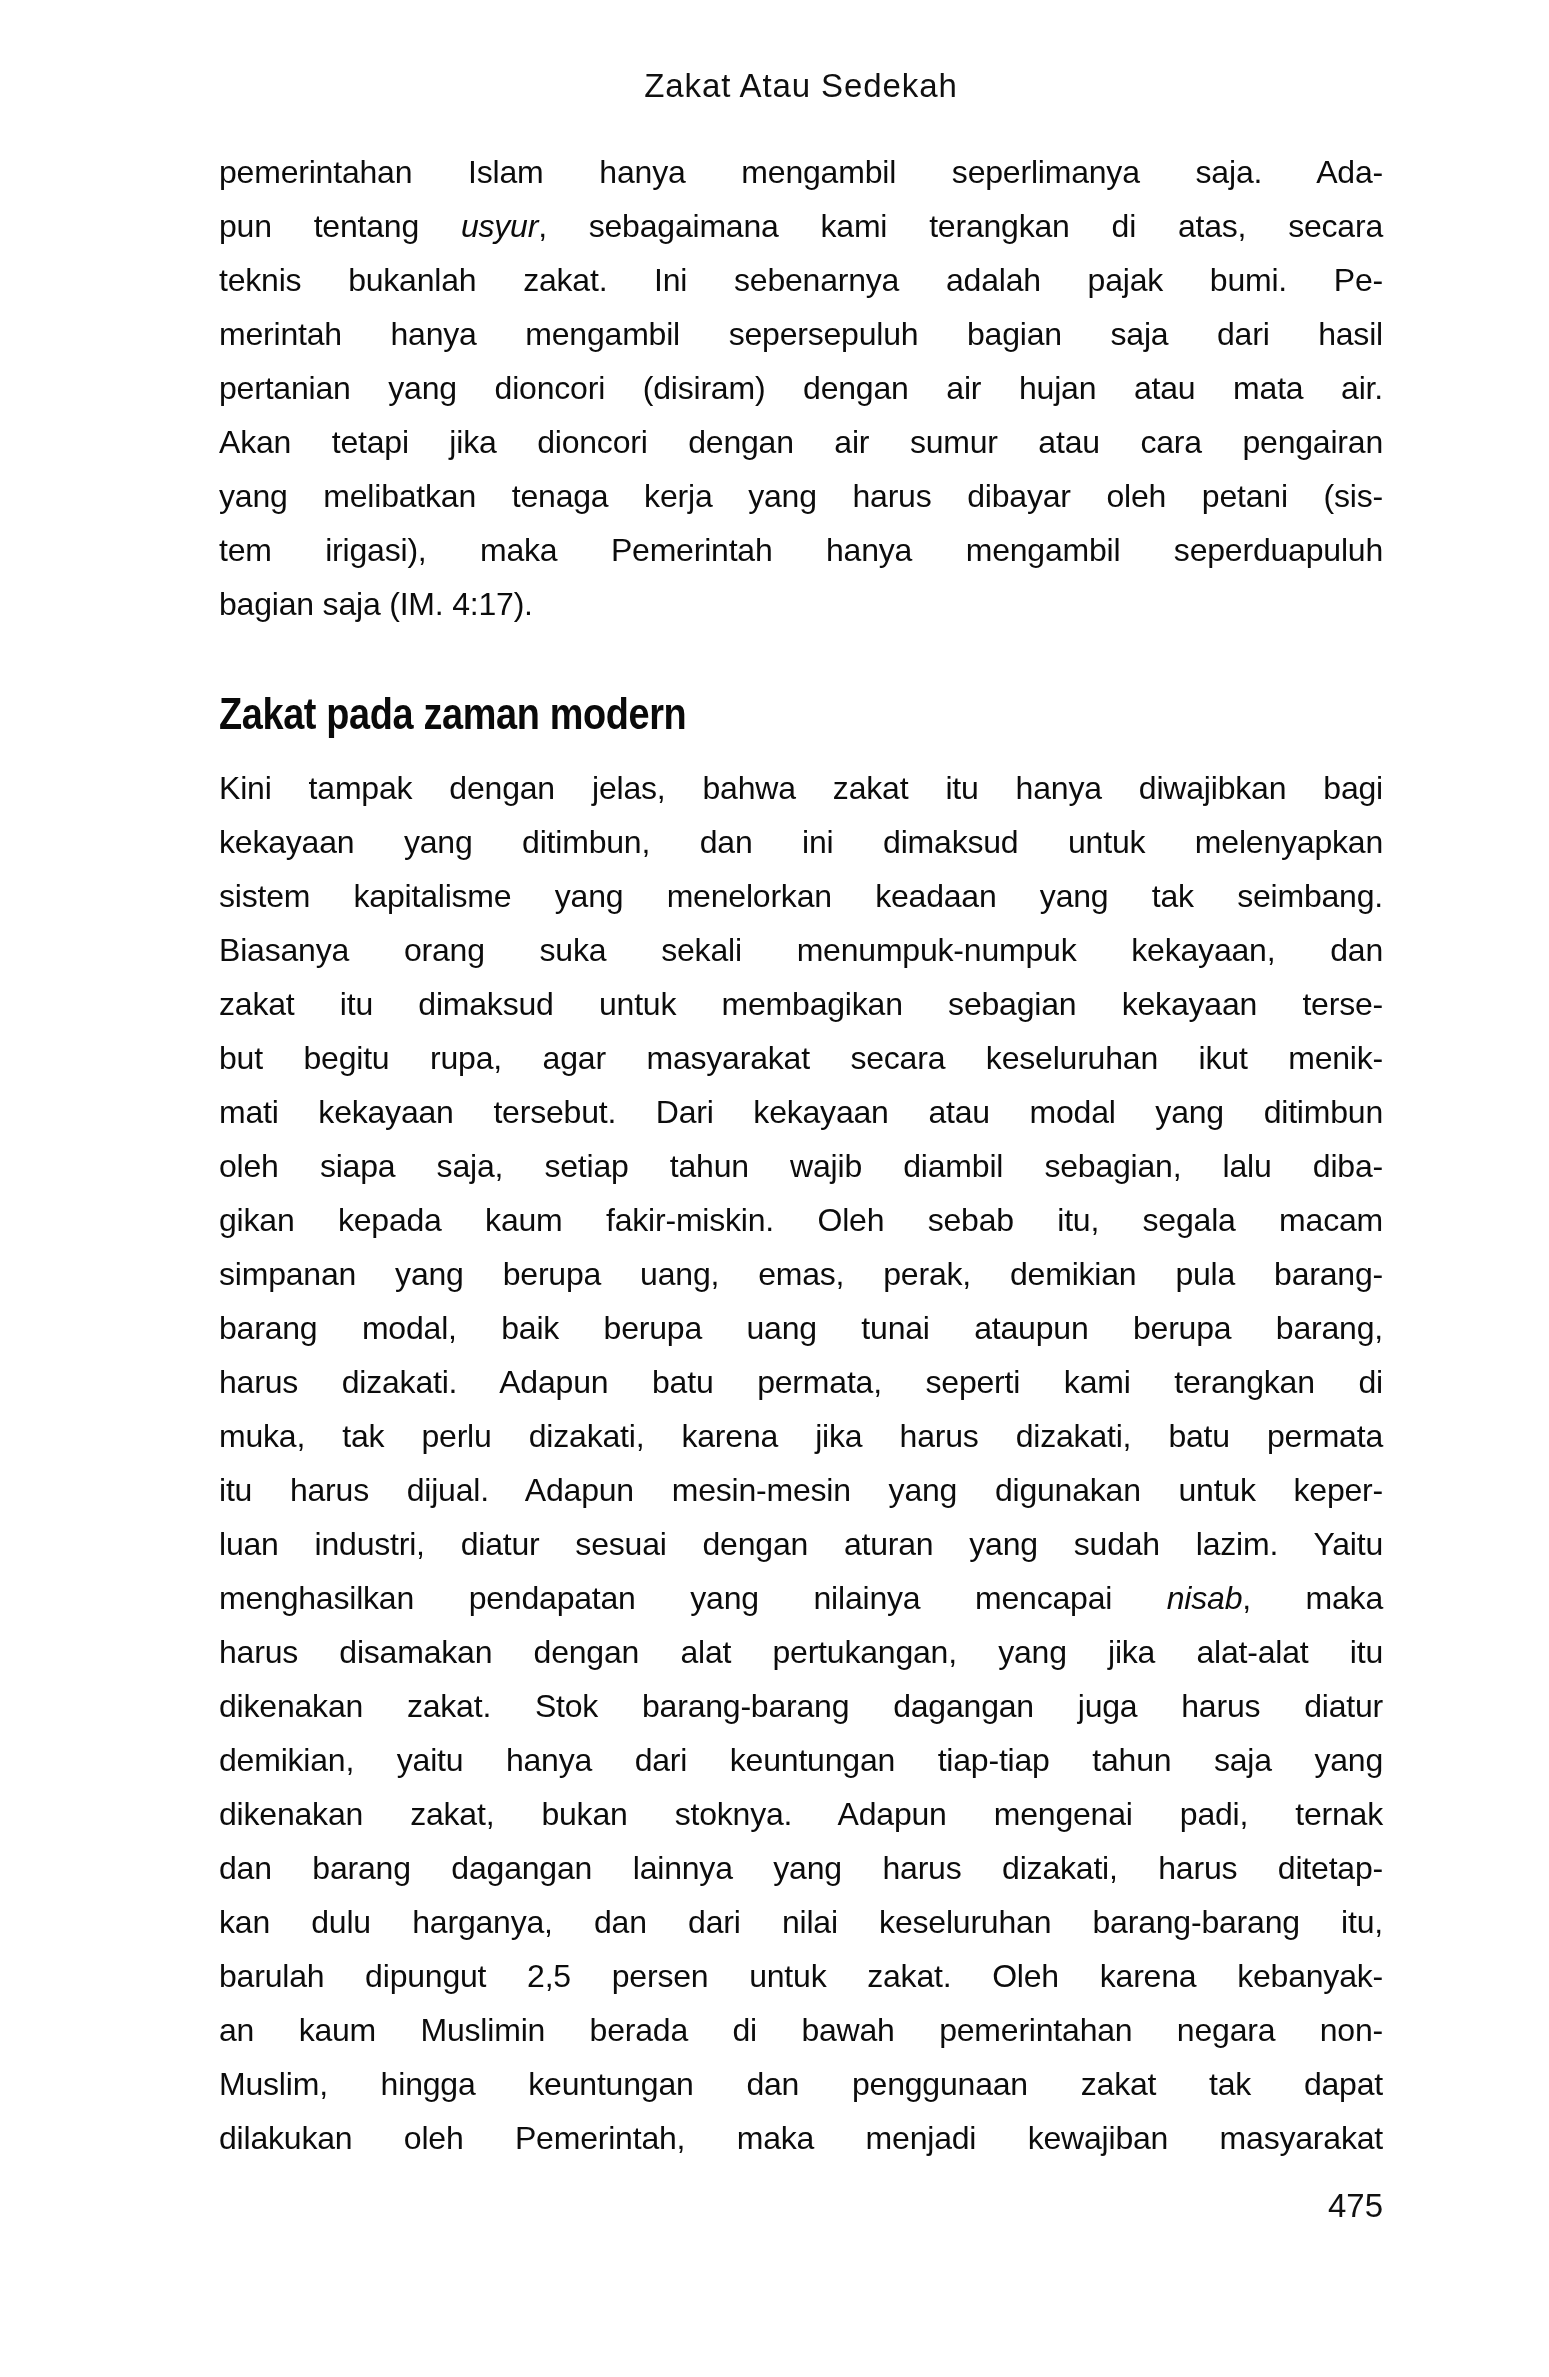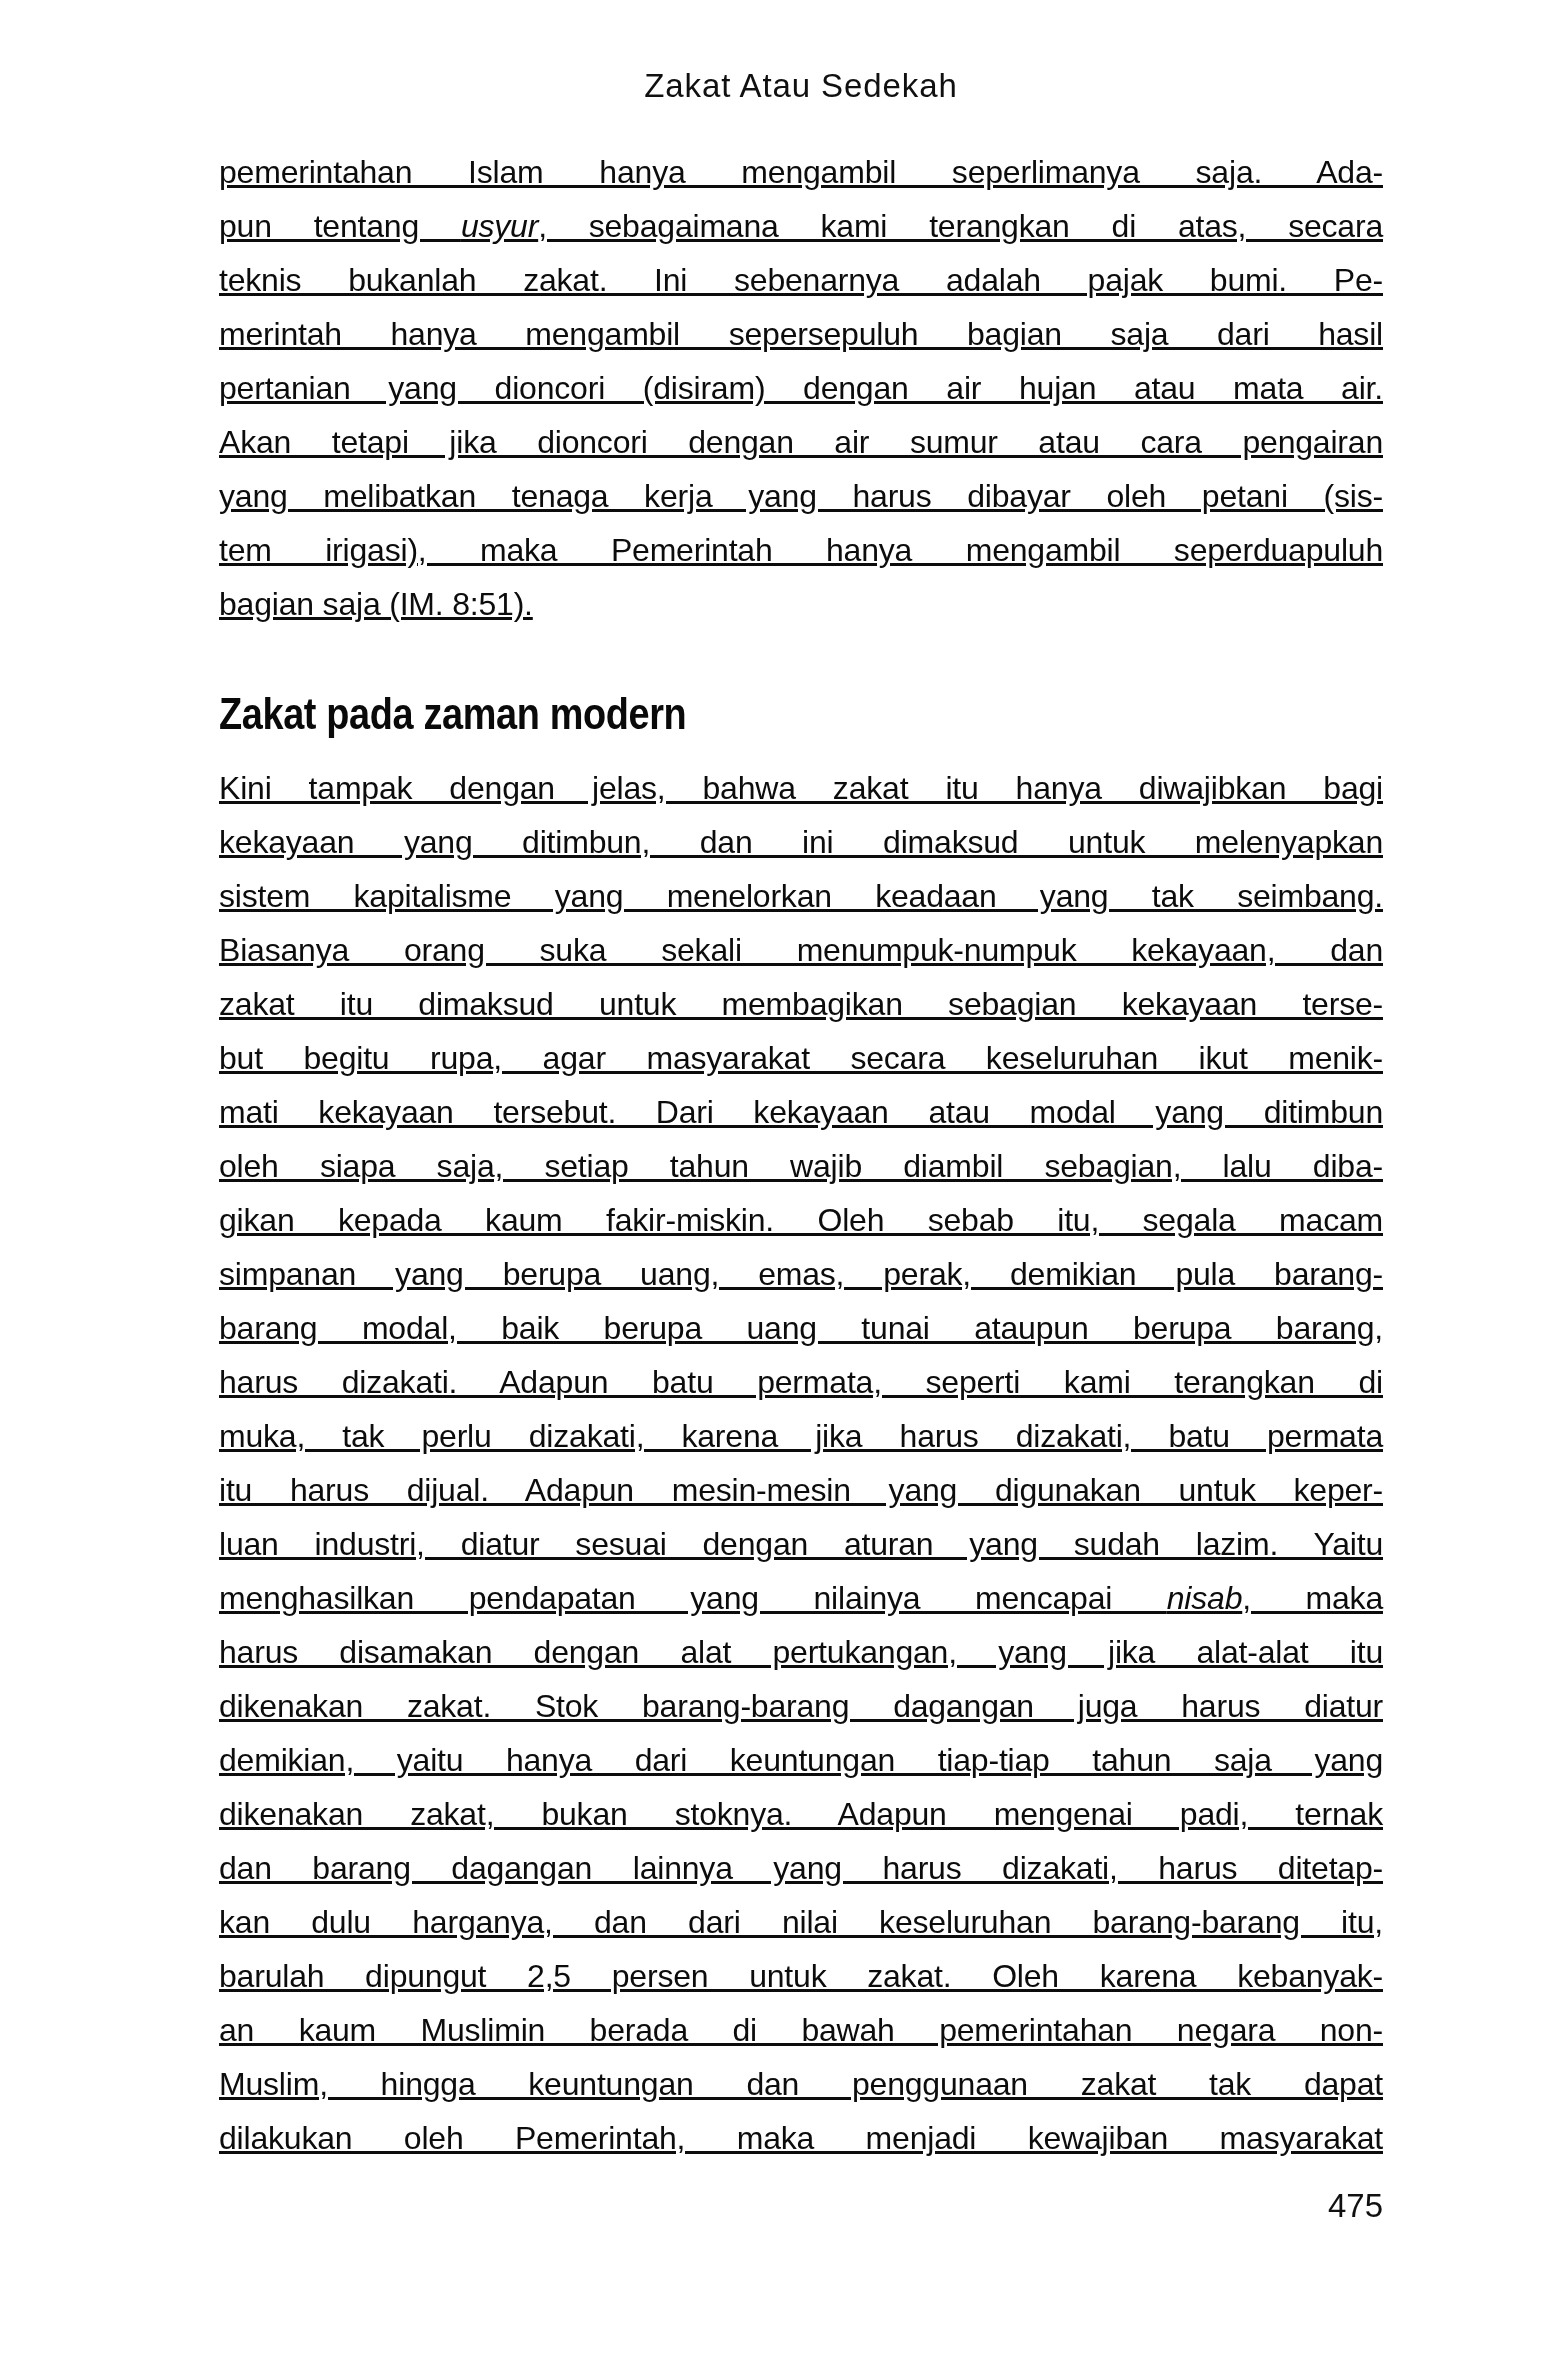--- a/index.html
+++ b/index.html
@@ -26,21 +26,20 @@
     padding-top: 66px;
     font-size: 33px;
     line-height: 39px;
     text-align: center;
     letter-spacing: 0.9px;
     color: #101010;
   }
   .para {
     margin: 0;
     padding: 0;
-    text-decoration: underline;
   }
   .para-1 { margin-top: 40px; }
   .para-2 { margin-top: 21px; }
   .line {
     font-size: 32px;
     line-height: 54px;
     letter-spacing: -0.2px;
     text-align: justify;
     text-align-last: justify;
     color: #0c0c0c;
@@ -78,21 +77,21 @@
 
     <div class="para para-1">
       <div class="line">pemerintahan Islam hanya mengambil seperlimanya saja. Ada-</div>
       <div class="line"><span>pun tentang </span><span class="it">usyur</span><span>, sebagaimana kami terangkan di atas, secara</span></div>
       <div class="line">teknis bukanlah zakat. Ini sebenarnya adalah pajak bumi. Pe-</div>
       <div class="line">merintah hanya mengambil sepersepuluh bagian saja dari hasil</div>
       <div class="line">pertanian yang dioncori (disiram) dengan air hujan atau mata air.</div>
       <div class="line">Akan tetapi jika dioncori dengan air sumur atau cara pengairan</div>
       <div class="line">yang melibatkan tenaga kerja yang harus dibayar oleh petani (sis-</div>
       <div class="line">tem irigasi), maka Pemerintah hanya mengambil seperduapuluh</div>
-      <div class="line last">bagian saja (IM. 8:51).</div>
+      <div class="line last">bagian saja (IM. 4:17).</div>
     </div>
 
     <div class="section-heading">Zakat pada zaman modern</div>
 
     <div class="para para-2">
       <div class="line">Kini tampak dengan jelas, bahwa zakat itu hanya diwajibkan bagi</div>
       <div class="line">kekayaan yang ditimbun, dan ini dimaksud untuk melenyapkan</div>
       <div class="line">sistem kapitalisme yang menelorkan keadaan yang tak seimbang.</div>
       <div class="line">Biasanya orang suka sekali menumpuk-numpuk kekayaan, dan</div>
       <div class="line">zakat itu dimaksud untuk membagikan sebagian kekayaan terse-</div>

